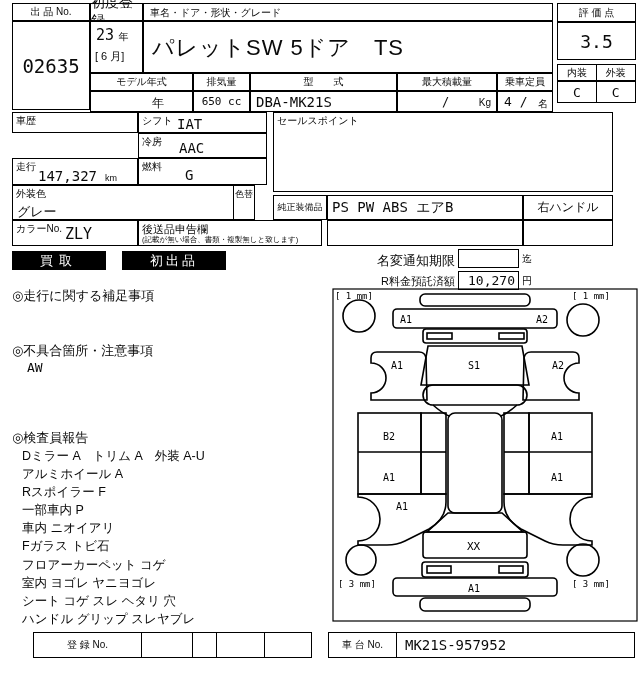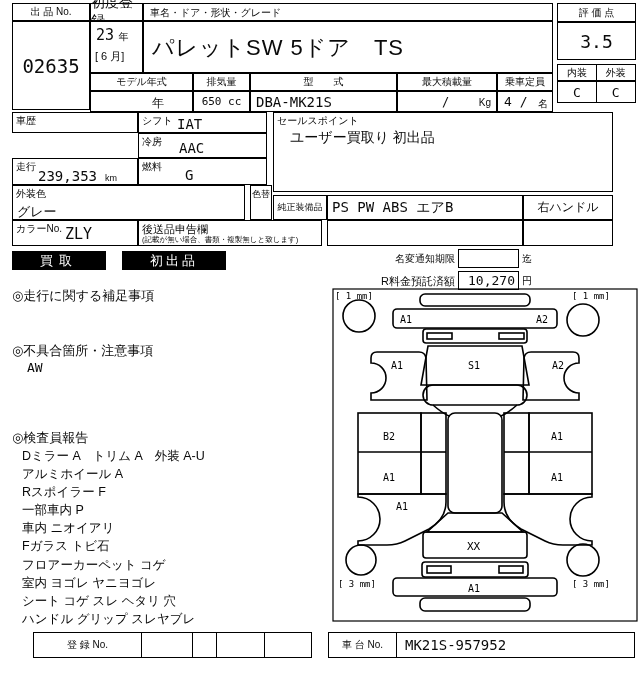--- a/index.html
+++ b/index.html
@@ -104,67 +104,66 @@
   <div class="bx" style="left:138px;top:112px;width:129px;height:21px">
     <span class="lbl">シフト</span>
     <span class="abs mono" style="left:38px;top:3px;font-size:14px">IAT</span>
   </div>
   <div class="bx" style="left:138px;top:133px;width:129px;height:25px">
     <span class="lbl">冷房</span>
     <span class="abs mono" style="left:40px;top:6px;font-size:14px">AAC</span>
   </div>
   <div class="bx" style="left:12px;top:158px;width:126px;height:27px">
     <span class="lbl">走行</span>
-    <span class="abs mono" style="left:25px;top:9px;font-size:14px">239,353</span>
+    <span class="abs mono" style="left:25px;top:9px;font-size:14px">147,327</span>
     <span class="abs" style="left:92px;top:14px;font-size:9px">km</span>
   </div>
   <div class="bx" style="left:138px;top:158px;width:129px;height:27px">
     <span class="lbl">燃料</span>
     <span class="abs mono" style="left:46px;top:8px;font-size:14px">G</span>
   </div>
   <div class="bx" style="left:12px;top:185px;width:233px;height:35px">
     <span class="lbl">外装色</span>
     <span class="abs" style="left:4px;top:17px;font-size:13px">グレー</span>
   </div>
-  <div class="bx" style="left:250px;top:185px;width:22px;height:35px">
+  <div class="bx" style="left:233px;top:185px;width:22px;height:35px">
     <span class="abs" style="left:1px;top:2px;font-size:9px">色替</span>
   </div>
   <div class="bx" style="left:12px;top:220px;width:126px;height:26px">
     <span class="lbl">カラーNo.</span>
     <span class="abs mono" style="left:52px;top:4px;font-size:15px">ZLY</span>
   </div>
   <div class="bx" style="left:138px;top:220px;width:184px;height:26px">
     <span class="abs" style="left:3px;top:1px;font-size:11px;font-weight:normal">後送品申告欄</span>
     <span class="abs" style="left:3px;top:14px;font-size:7.5px">(記載が無い場合、書類・複製無しと致します)</span>
   </div>
 
   <div class="bx" style="left:273px;top:112px;width:340px;height:80px">
     <span class="lbl">セールスポイント</span>
-    <span class="abs" style="left:16px;top:16px;font-size:14px">ユーザー買取り 初出品</span>
   </div>
   <div class="bx c" style="left:273px;top:195px;width:54px;height:25px">
     <span style="font-size:9px">純正装備品</span>
   </div>
   <div class="bx" style="left:327px;top:195px;width:196px;height:25px">
     <span class="abs mono" style="left:4px;top:3px;font-size:14px">PS PW ABS エアB</span>
   </div>
   <div class="bx" style="left:327px;top:220px;width:196px;height:26px"></div>
   <div class="bx c" style="left:523px;top:195px;width:90px;height:25px">
     <span style="font-size:12px">右ハンドル</span>
   </div>
   <div class="bx" style="left:523px;top:220px;width:90px;height:26px"></div>
 
   <div class="badge" style="left:12px;top:251px;width:94px;height:19px">
     <span>買取</span>
   </div>
   <div class="badge" style="left:122px;top:251px;width:104px;height:19px;letter-spacing:3px">
     <span>初出品</span>
   </div>
 
-  <div class="abs" style="left:330px;top:252px;width:125px;text-align:right;font-size:10px">名変通知期限</div>
+  <div class="abs" style="left:330px;top:252px;width:125px;text-align:right;font-size:13px">名変通知期限</div>
   <div class="bx" style="left:458px;top:249px;width:61px;height:19px;border-width:1px"></div>
   <div class="abs" style="left:522px;top:252px;font-size:10px">迄</div>
 
   <div class="abs" style="left:330px;top:274px;width:125px;text-align:right;font-size:11px">R料金預託済額</div>
   <div class="bx" style="left:458px;top:271px;width:61px;height:19px;border-width:1px;display:flex;align-items:center;justify-content:flex-end;padding-right:3px">
     <span class="mono" style="font-size:13px">10,270</span>
   </div>
   <div class="abs" style="left:522px;top:274px;font-size:10px">円</div>
 
   <div class="sec-title" style="left:12px;top:287px">◎走行に関する補足事項</div>

